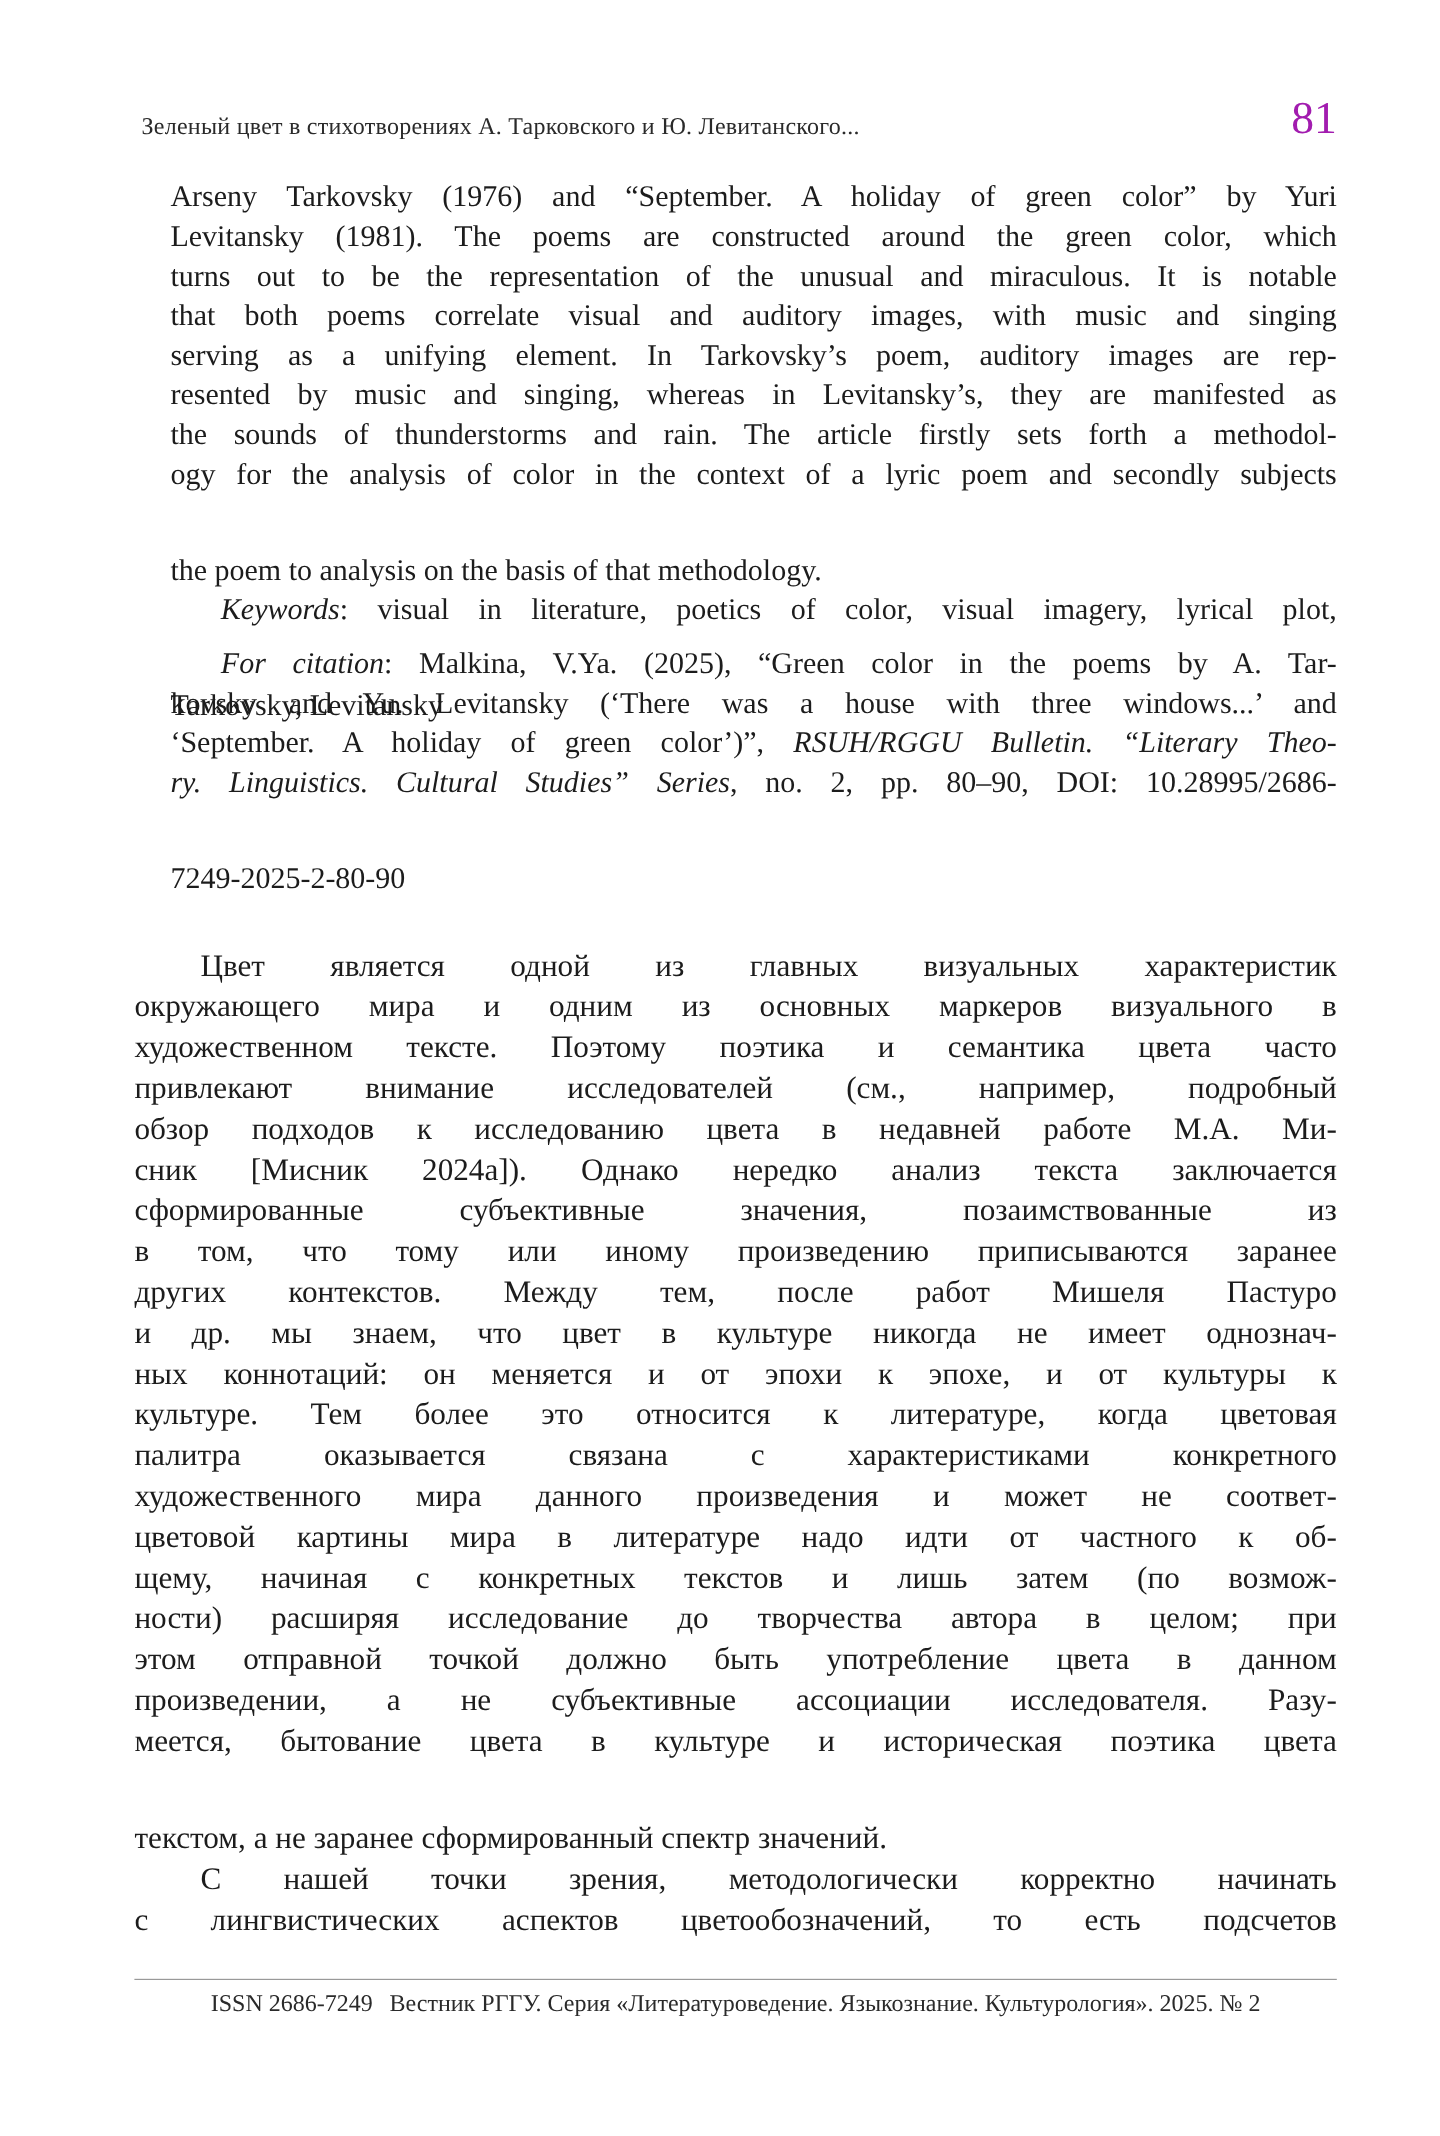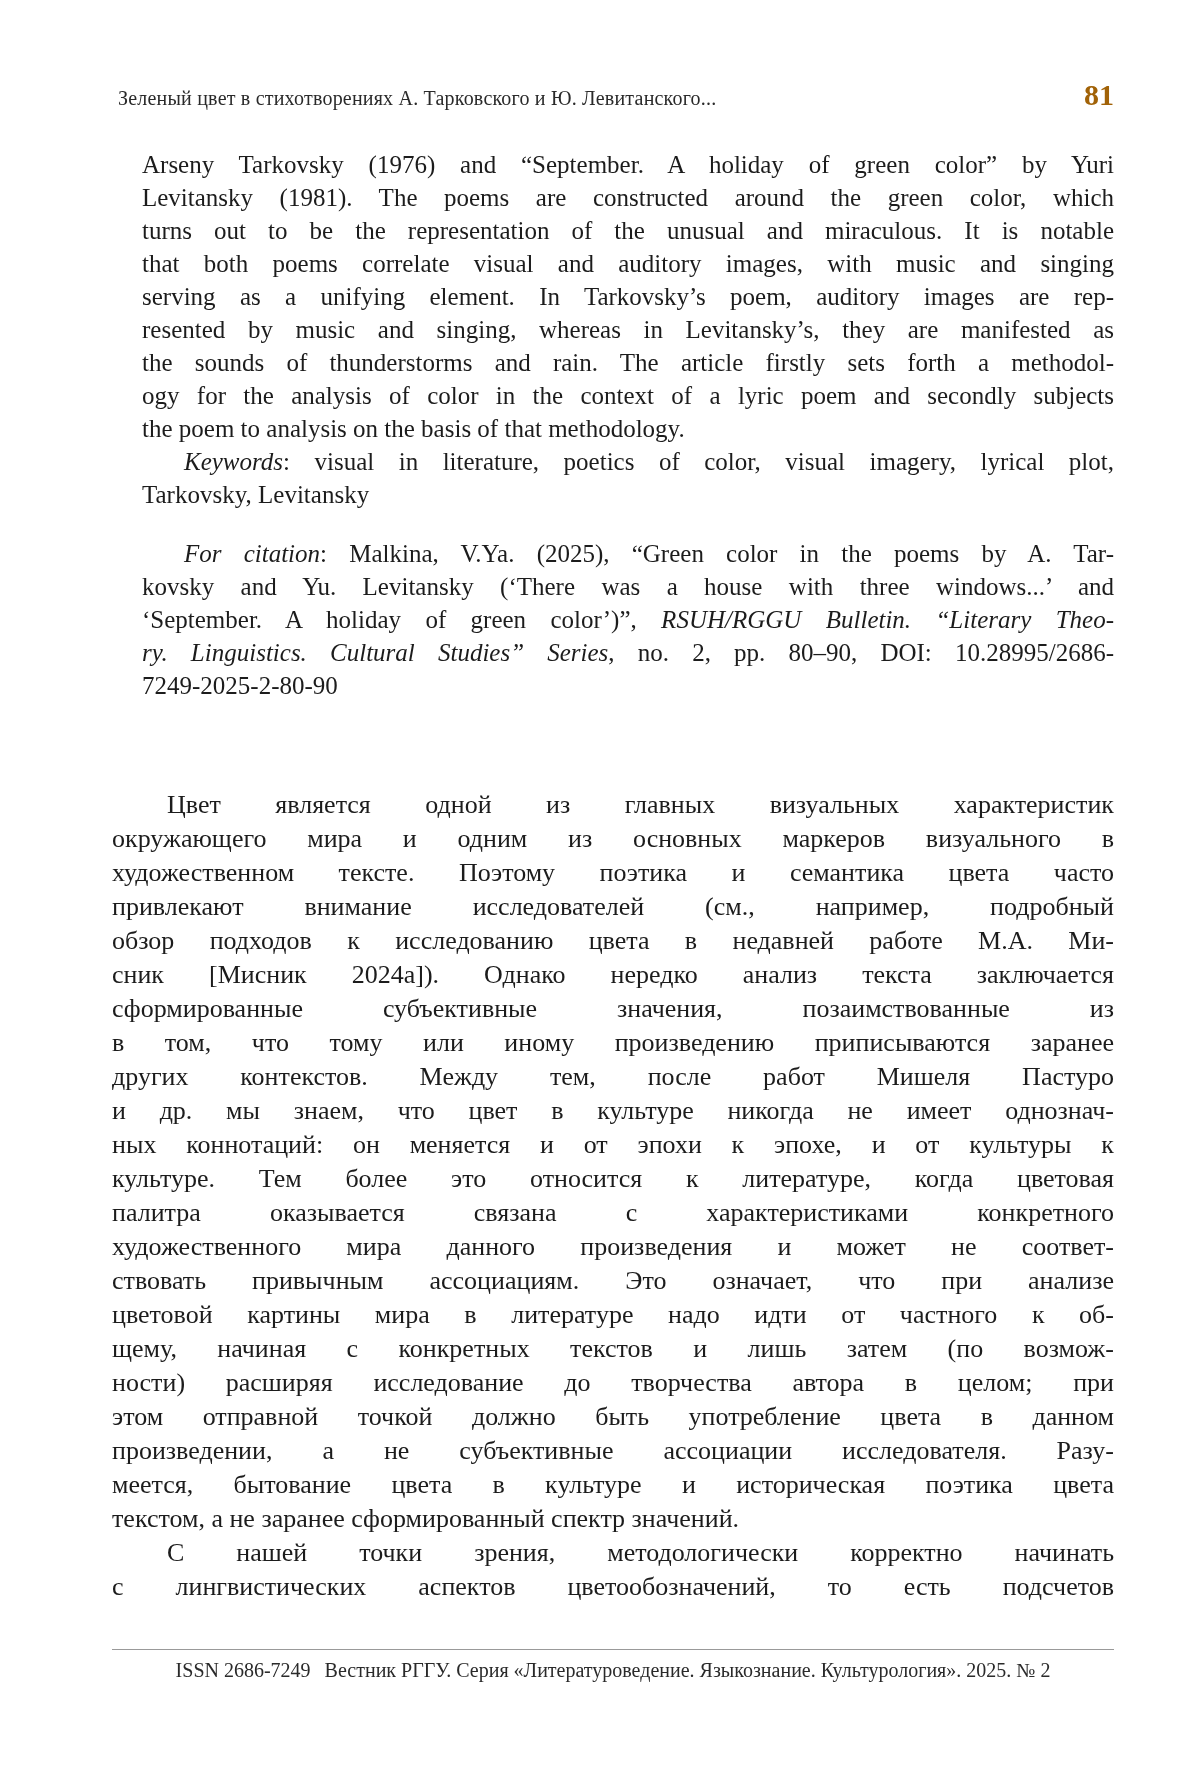--- a/index.html
+++ b/index.html
@@ -14,24 +14,24 @@
     padding-left: 28px;
   }
   .header {
     position: absolute;
     left: 118px; right: 114px; top: 80px;
     display: flex;
     justify-content: space-between;
     align-items: flex-end;
   }
   .running-title { font-size: 20px; color: #2a2a2a; letter-spacing: 0.2px; }
-  .page-number { font-size: 30px; color: #a16207; line-height: 1; font-weight: bold; }
+  .page-number { font-size: 38px; color: #a21caf; line-height: 1; }
 
   .ln { text-align: justify; text-align-last: justify; }
-  .ln.end { text-align-last: left; }
+  .ln.end { text-align-last: left; margin-top: 47px; }
   .it { font-style: italic; }
 
   .abstract {
     position: absolute;
     left: 142px; right: 114px; top: 148px;
     font-size: 25px; line-height: 33px;
   }
   .abstract .ind { text-indent: 42px; }
 
   .citation {
@@ -103,21 +103,20 @@
     <div class="ln">обзор подходов к исследованию цвета в недавней работе М.А. Ми-</div>
     <div class="ln">сник [Мисник 2024а]). Однако нередко анализ текста заключается</div>
     <div class="ln">сформированные субъективные значения, позаимствованные из</div>
     <div class="ln">в том, что тому или иному произведению приписываются заранее</div>
     <div class="ln">других контекстов. Между тем, после работ Мишеля Пастуро</div>
     <div class="ln">и др. мы знаем, что цвет в культуре никогда не имеет однознач-</div>
     <div class="ln">ных коннотаций: он меняется и от эпохи к эпохе, и от культуры к</div>
     <div class="ln">культуре. Тем более это относится к литературе, когда цветовая</div>
     <div class="ln">палитра оказывается связана с характеристиками конкретного</div>
     <div class="ln">художественного мира данного произведения и может не соответ-</div>
-    <div class="ln">ствовать привычным ассоциациям. Это означает, что при анализе</div>
     <div class="ln">цветовой картины мира в литературе надо идти от частного к об-</div>
     <div class="ln">щему, начиная с конкретных текстов и лишь затем (по возмож-</div>
     <div class="ln">ности) расширяя исследование до творчества автора в целом; при</div>
     <div class="ln">этом отправной точкой должно быть употребление цвета в данном</div>
     <div class="ln">произведении, а не субъективные ассоциации исследователя. Разу-</div>
     <div class="ln">меется, бытование цвета в культуре и историческая поэтика цвета</div>
     <div class="ln end">текстом, а не заранее сформированный спектр значений.</div>
     <div class="ln ind">С нашей точки зрения, методологически корректно начинать</div>
     <div class="ln">с лингвистических аспектов цветообозначений, то есть подсчетов</div>
   </section>

